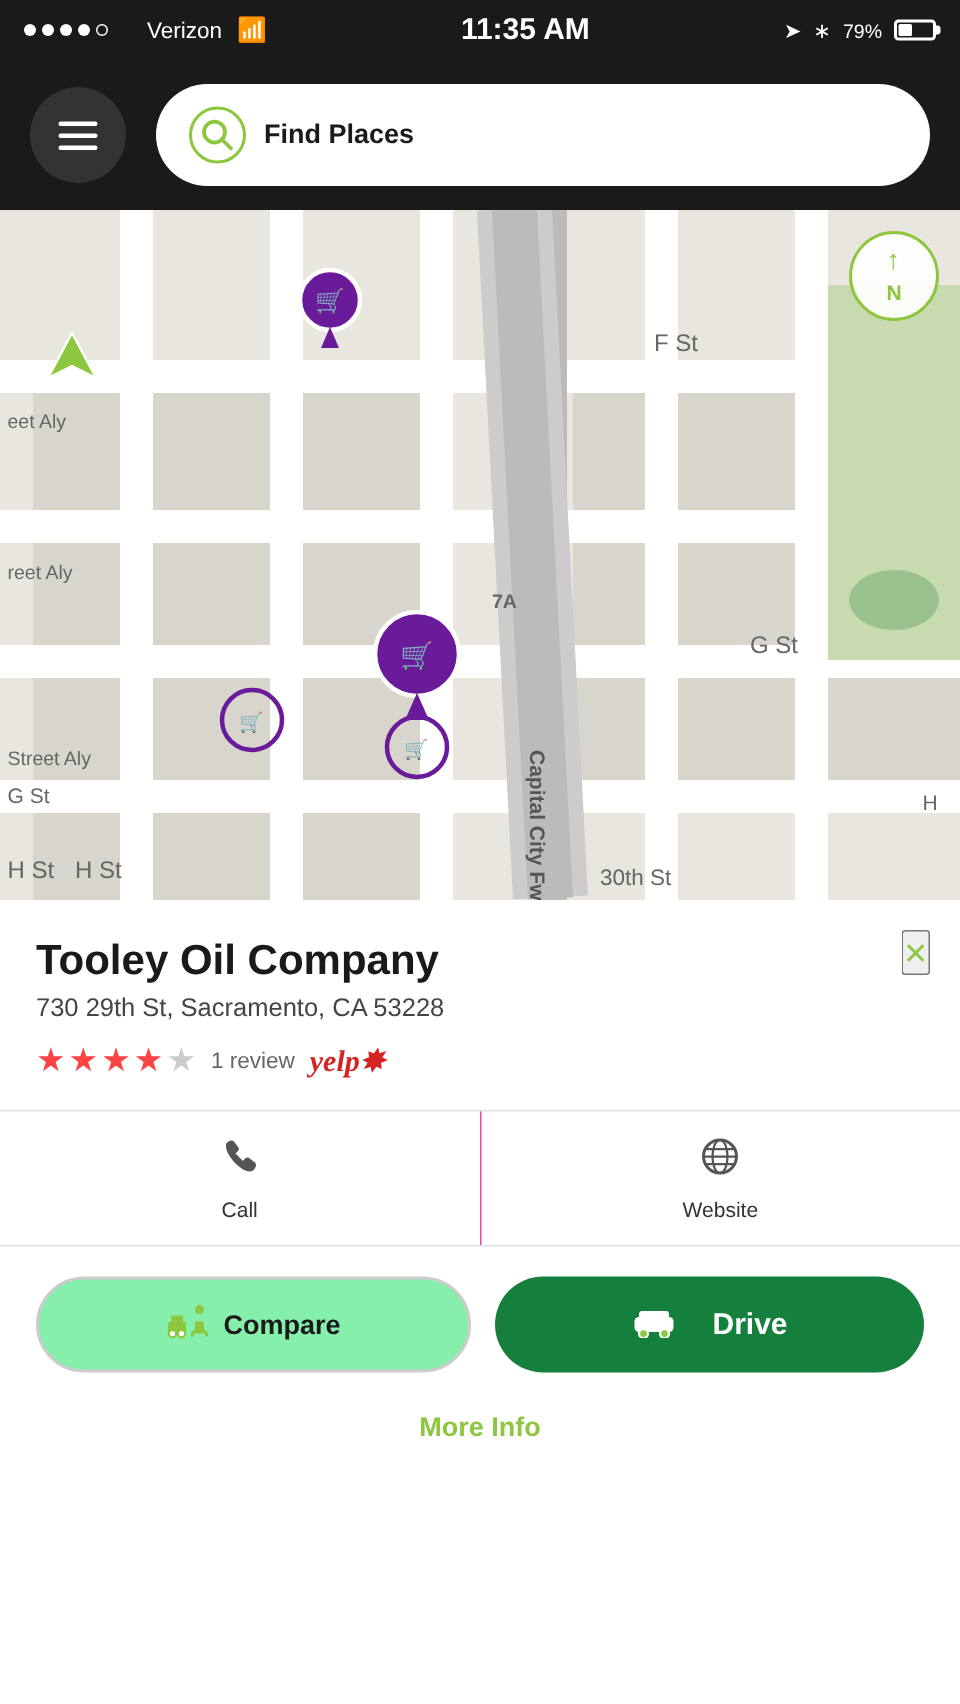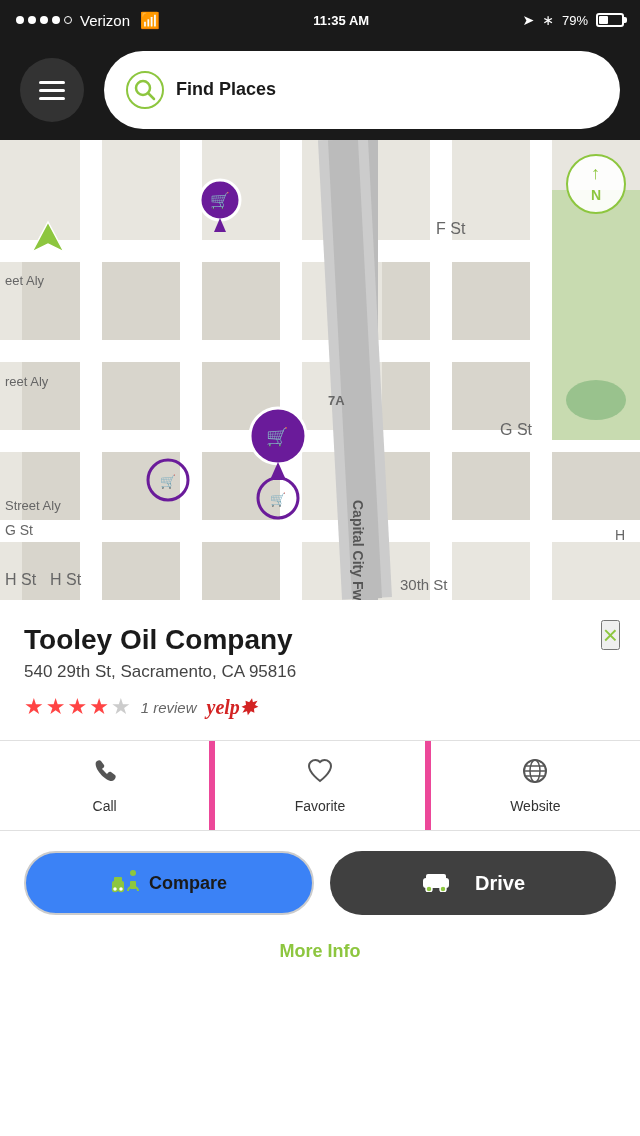--- a/index.html
+++ b/index.html
@@ -16,21 +16,21 @@
       justify-content: space-between;
       padding: 0 16px;
       font-size: 15px;
       font-weight: 500;
     }
     .status-left { display: flex; align-items: center; gap: 4px; }
     .status-dots { display: flex; gap: 4px; align-items: center; }
     .dot { width: 8px; height: 8px; border-radius: 50%; }
     .dot.filled { background: #fff; }
     .dot.empty { background: transparent; border: 1.5px solid #fff; }
-    .status-center { font-size: 13px; font-weight: 600; }
+    .status-center { font-size: 20px; font-weight: 600; }
     .status-right { display: flex; align-items: center; gap: 8px; font-size: 13px; }
     .battery-icon { width: 28px; height: 14px; border: 2px solid #fff; border-radius: 3px; position: relative; display: inline-flex; align-items: center; padding: 1px; }
     .battery-icon::after { content: ''; position: absolute; right: -5px; top: 50%; transform: translateY(-50%); width: 3px; height: 6px; background: #fff; border-radius: 0 2px 2px 0; }
     .battery-fill { width: 39%; height: 100%; background: #fff; border-radius: 1px; }
 
     
     .nav-bar {
       background: #1a1a1a;
       height: 100px;
       display: flex;
@@ -49,21 +49,21 @@
     .hamburger-lines { display: flex; flex-direction: column; gap: 5px; }
     .hamburger-lines span { width: 26px; height: 3px; background: #fff; border-radius: 2px; display: block; }
 
     .nav-btn {
       display: flex; align-items: center; gap: 12px;
       background: #fff;
       border-radius: 50px;
       padding: 10px 22px;
       cursor: pointer;
       flex: 1;
-      height: 78px;
+      height: 68px;
     }
     .nav-btn-icon {
       width: 38px; height: 38px;
       background: #fff;
       border-radius: 50%;
       border: 2.5px solid #8dc63f;
       display: flex; align-items: center; justify-content: center;
       flex-shrink: 0;
     }
     .nav-btn-label { font-size: 18px; font-weight: 600; color: #1a1a1a; line-height: 1.2; }
@@ -125,64 +125,64 @@
       font-size: 17px;
       color: #444;
       margin-bottom: 12px;
     }
     .rating-row {
       display: flex; align-items: center; gap: 10px;
       margin-bottom: 20px;
     }
     .stars { display: flex; gap: 2px; }
     .star { font-size: 22px; color: #f44; }
-    .review-count { font-size: 15px; color: #666; font-style: italic; }
+    .review-count { font-size: 15px; color: #666; }
     .yelp-logo { font-size: 18px; font-weight: 900; color: #d32323; }
 
     
     .action-row {
       display: flex;
       border-top: 1px solid #e0e0e0;
       border-bottom: 1px solid #e0e0e0;
       margin: 0 -24px;
     }
     .action-btn {
       flex: 1;
       display: flex; flex-direction: column; align-items: center; justify-content: center;
       padding: 16px 8px;
       cursor: pointer;
-      border-right: 6px solid #ec4899;
+      border-right: 1px solid #ec4899;
       gap: 6px;
     }
     .action-btn:last-child { border-right: none; }
     .action-btn-icon { font-size: 26px; color: #555; }
     .action-btn-label { font-size: 14px; color: #333; font-weight: 400; }
 
     
     .bottom-btns {
       display: flex; gap: 16px;
       padding: 20px 0 16px 0;
     }
     .compare-btn {
       flex: 1;
       border: 2px solid #ccc;
       border-radius: 50px;
       padding: 14px 10px;
       display: flex; align-items: center; justify-content: center;
       gap: 8px;
       cursor: pointer;
-      background: #3b82f6;
+      background: #86efac;
       font-size: 18px;
       font-weight: 600;
       color: #1a1a1a;
     }
     .compare-icon { font-size: 22px; color: #8dc63f; }
     .drive-btn {
       flex: 1;
-      background: #404040;
+      background: #15803d;
       border-radius: 50px;
       padding: 14px 10px;
       display: flex; align-items: center; justify-content: center;
       gap: 24px;
       cursor: pointer;
       font-size: 20px;
       font-weight: 700;
       color: #fff;
     }
     .drive-icon { font-size: 22px; }
@@ -200,21 +200,21 @@
 
 <div class="status-bar">
   <div class="status-left">
     <div class="status-dots">
       <div class="dot filled"></div>
       <div class="dot filled"></div>
       <div class="dot filled"></div>
       <div class="dot filled"></div>
       <div class="dot empty"></div>
     </div>
-    <span style="margin-left:4px;font-size:15px;">Verizon</span>
+    <span style="margin-left:22px;font-size:15px;">Verizon</span>
     <span style="margin-left:6px;font-size:16px;">📶</span>
   </div>
   <div class="status-center">11:35 AM</div>
   <div class="status-right">
     <span style="font-size:14px;">➤</span>
     <span style="font-size:14px;">∗</span>
     <span style="font-size:13px;">79%</span>
     <div class="battery-icon">
       <div class="battery-fill"></div>
     </div>
@@ -326,21 +326,21 @@
     <svg width="36" height="36" viewBox="0 0 36 36">
       <polygon points="18,2 34,32 18,24 2,32" fill="#8dc63f" stroke="#fff" stroke-width="1.5"></polygon>
     </svg>
   </div>
 </div>
 
 <div class="info-card">
   <button class="close-btn">×</button>
 
   <div class="place-name">Tooley Oil Company</div>
-  <div class="place-address">540 29th St, Sacramento, CA 95816</div>
+  <div class="place-address">730 29th St, Sacramento, CA 53228</div>
 
   <div class="rating-row">
     <div class="stars">
       <span class="star">★</span>
       <span class="star">★</span>
       <span class="star">★</span>
       <span class="star">★</span>
       <span class="star" style="color:#ccc;">★</span>
     </div>
     <span class="review-count">1 review</span>
@@ -350,28 +350,20 @@
   </div>
 
   <div class="action-row">
     <div class="action-btn">
       <span class="action-btn-icon">
         <svg width="28" height="28" viewBox="0 0 28 28" fill="none">
           <path d="M5 5 C5 5 8 2 10 4 L13 8 C14 10 12 11 11 12 C13 14 14 15 16 17 C17 16 18 14 20 15 L24 18 C26 20 23 23 23 23 C18 28 2 12 5 5Z" fill="#555"></path>
         </svg>
       </span>
       <span class="action-btn-label">Call</span>
-    </div>
-    <div class="action-btn">
-      <span class="action-btn-icon">
-        <svg width="28" height="28" viewBox="0 0 28 28" fill="none">
-          <path d="M14 24 C14 24 3 16 3 9 C3 5.5 6 3 9.5 3 C11.5 3 13 4 14 5 C15 4 16.5 3 18.5 3 C22 3 25 5.5 25 9 C25 16 14 24 14 24Z" stroke="#555" stroke-width="2" fill="none"></path>
-        </svg>
-      </span>
-      <span class="action-btn-label">Favorite</span>
     </div>
     <div class="action-btn">
       <span class="action-btn-icon">
         <svg width="28" height="28" viewBox="0 0 28 28" fill="none">
           <circle cx="14" cy="14" r="11" stroke="#555" stroke-width="2" fill="none"></circle>
           <ellipse cx="14" cy="14" rx="5" ry="11" stroke="#555" stroke-width="1.5" fill="none"></ellipse>
           <line x1="3" y1="14" x2="25" y2="14" stroke="#555" stroke-width="1.5"></line>
           <line x1="5" y1="9" x2="23" y2="9" stroke="#555" stroke-width="1.5"></line>
           <line x1="5" y1="19" x2="23" y2="19" stroke="#555" stroke-width="1.5"></line>
         </svg>

